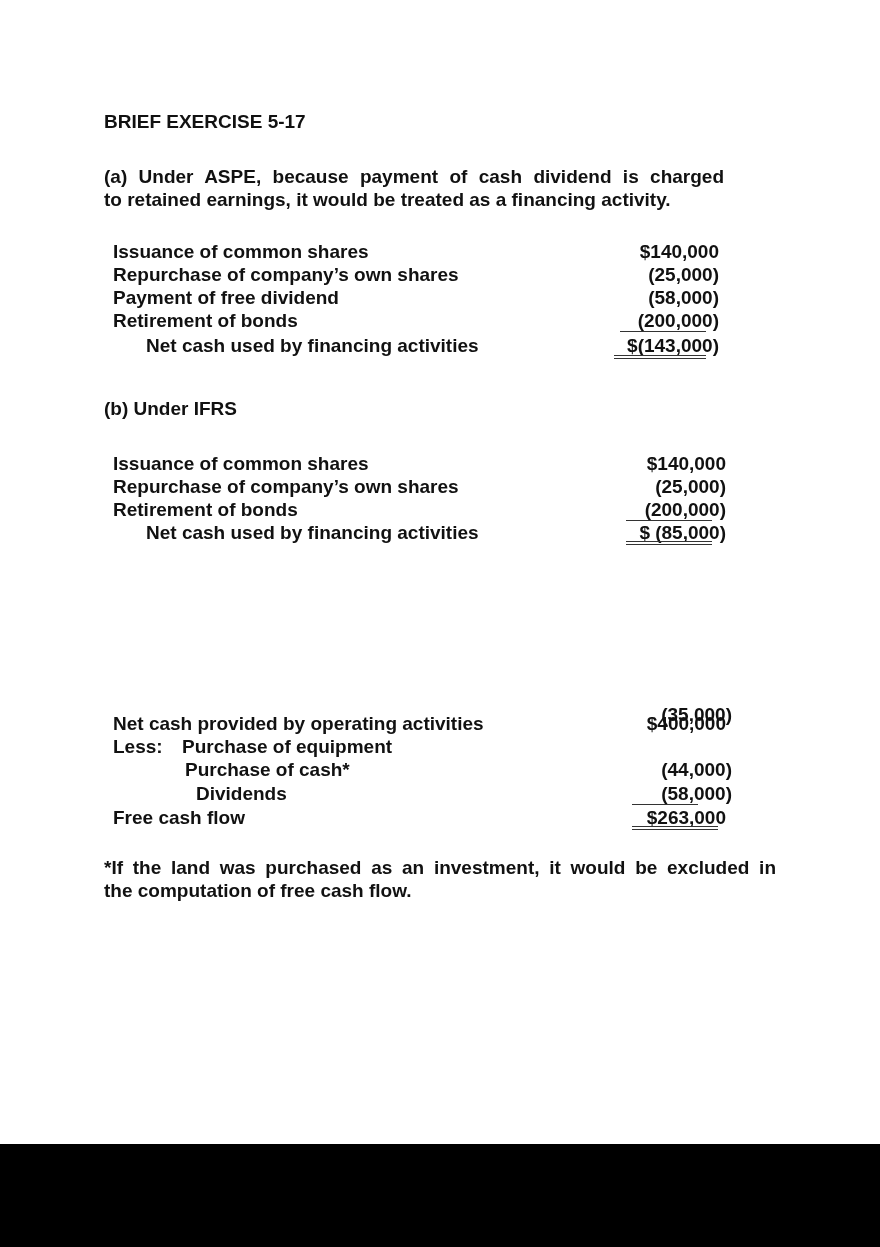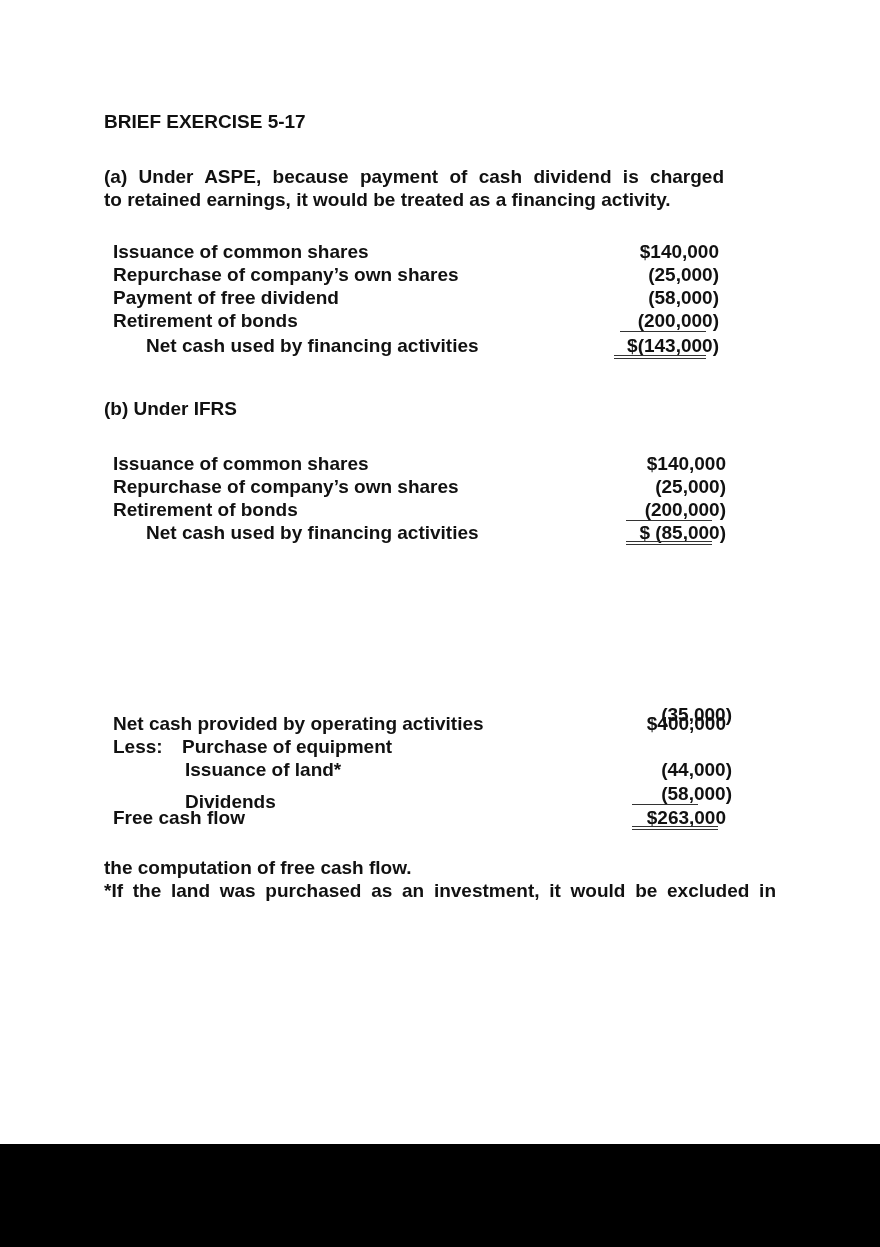--- a/index.html
+++ b/index.html
@@ -121,32 +121,32 @@
 
 
   <div>
     <div class="row-label" style="left:113px; top:712px;">Net cash provided by operating activities</div>
     <div class="amt" style="right:154px; top:712px;">$400,000</div>
 
     <div class="row-label" style="left:113px; top:735px;">Less:</div>
     <div class="row-label" style="left:182px; top:735px;">Purchase of equipment</div>
     <div class="amt" style="right:148px; top:703px;">(35,000)</div>
 
-    <div class="row-label" style="left:185px; top:758px;">Issuance of land*</div>
+    <div class="row-label" style="left:185px; top:758px;">Purchase of cash*</div>
     <div class="amt" style="right:148px; top:758px;">(44,000)</div>
 
-    <div class="row-label" style="left:185px; top:782px;margin-top:8px;">Dividends</div>
+    <div class="row-label" style="left:196px; top:782px;">Dividends</div>
     <div class="amt" style="right:148px; top:782px;">(58,000)</div>
     <div class="uline" style="left:632px; width:66px; top:804px;"></div>
 
     <div class="row-label" style="left:113px; top:806px;">Free cash flow</div>
     <div class="amt" style="right:154px; top:806px;margin-left:36px;">$263,000</div>
     <div class="dline" style="left:632px; width:86px; top:826px;"></div>
   </div>
 
   <div class="para wide" style="top:856px;">
+    <div style="text-align:justify; text-align-last:justify;">*If the land was purchased as an investment, it would be excluded in</div>
     <div>the computation of free cash flow.</div>
-    <div style="text-align:justify; text-align-last:justify;">*If the land was purchased as an investment, it would be excluded in</div>
   </div>
 
 </div>
 
 <div class="black-band"></div>
 
 </body></html>

